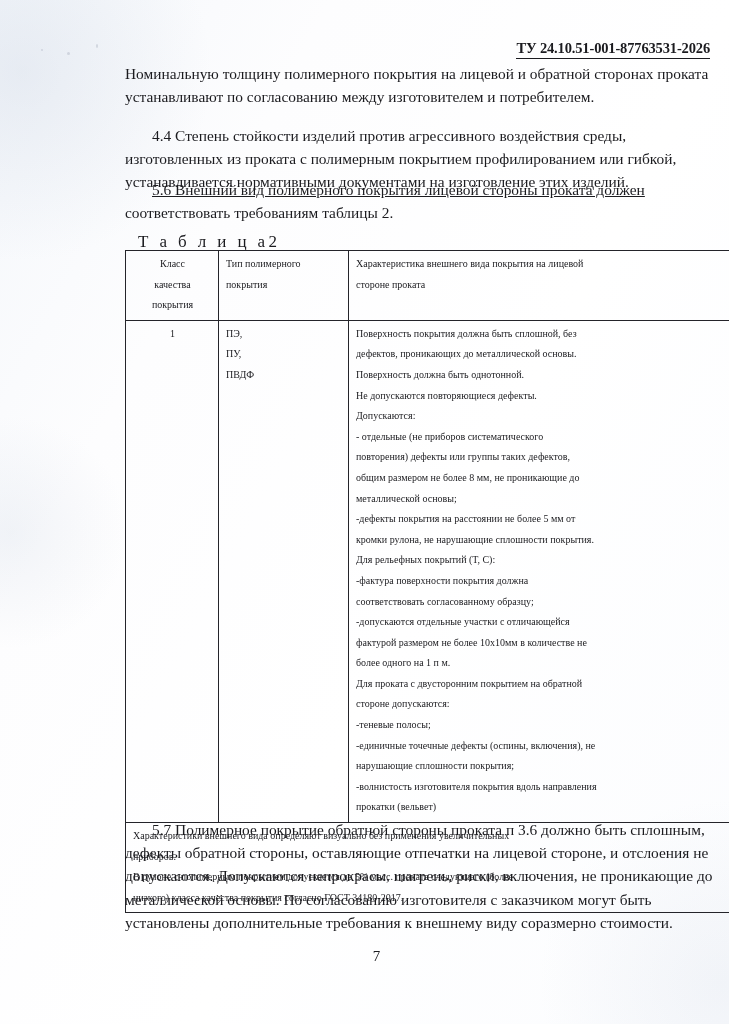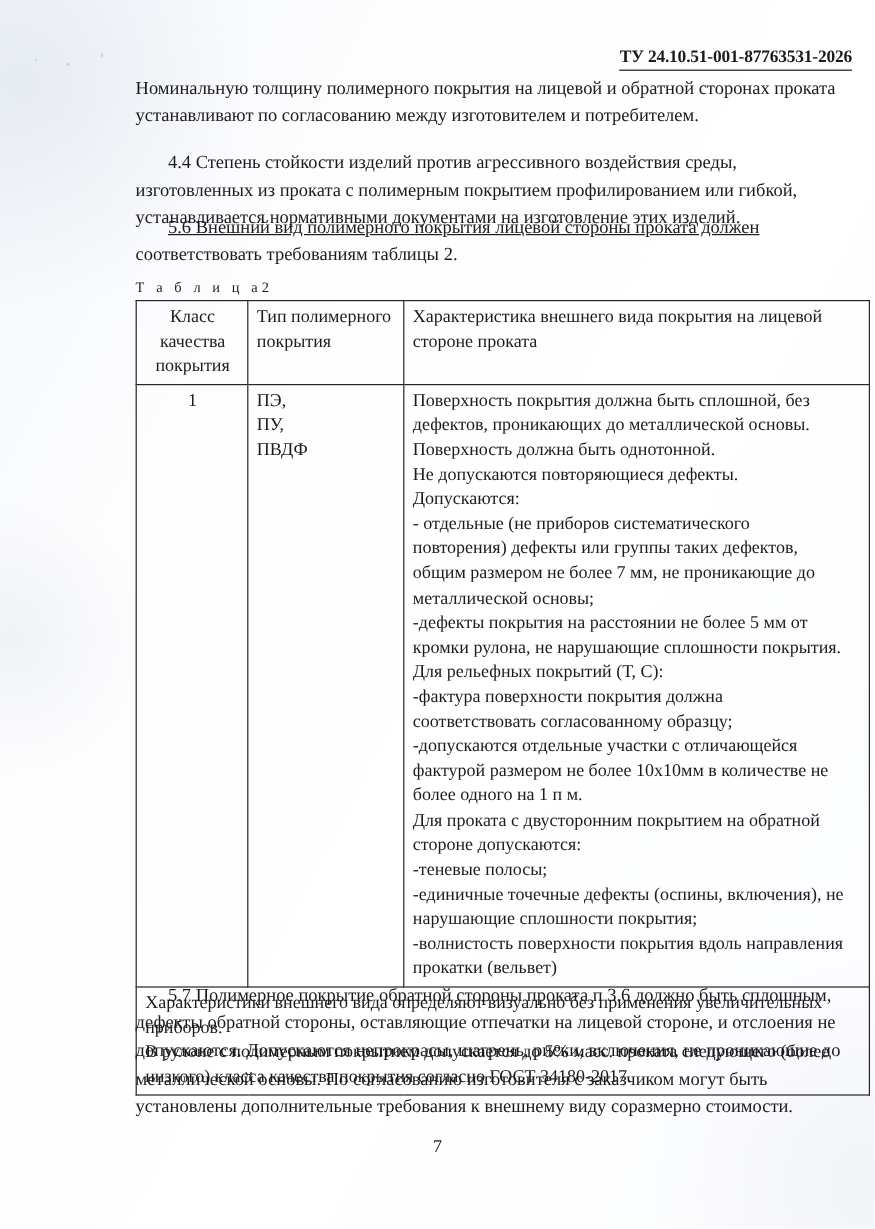--- a/index.html
+++ b/index.html
@@ -31,20 +31,21 @@
     pointer-events: none;
     background:
       radial-gradient(circle at 3% 7%, rgba(196,206,222,.30), rgba(255,255,255,0) 16%),
       radial-gradient(circle at 1.5% 52%, rgba(198,208,223,.22), rgba(255,255,255,0) 13%),
       radial-gradient(circle at 99% 96%, rgba(200,209,224,.20), rgba(255,255,255,0) 15%);
   }
 
   .content {
     position: absolute;
     inset: 0;
+    margin-left: 12px;
   }
 
   
   .doc-header {
     position: absolute;
     top: 41px;
     right: 19px;
     font-weight: bold;
     font-size: 14.5px;
     letter-spacing: -0.15px;
@@ -67,43 +68,43 @@
     margin: 0;
   }
 
   .block-a { top: 62px; }
   .block-b { top: 124px; }
   .block-c { top: 178px; }
 
   
   .table-caption {
     position: absolute;
-    left: 113px;
+    left: 126px;
     top: 232px;
-    font-size: 12px;
+    font-size: 17px;
     letter-spacing: 3.4px;
   }
   .table-caption .cap-num { letter-spacing: 0; }
 
   
   .tbl-wrap {
     position: absolute;
     left: 113px;
     top: 250px;
     width: 611px;
   }
   table.main-tbl {
     border-collapse: collapse;
     width: 100%;
     table-layout: fixed;
   }
   table.main-tbl td {
     border: 1.3px solid #24242a;
     vertical-align: top;
-    font-size: 15px;
+    font-size: 10px;
     line-height: 20.6px;
     padding: 3px 6px 4px 7px;
   }
   col.c1 { width: 93px; }
   col.c2 { width: 130px; }
   col.c3 { width: 388px; }
 
   .th-center { text-align: center; }
   .cell-class { text-align: center; padding-top: 4px; }
   .cell-type  { padding-left: 10px; padding-top: 4px; }
@@ -203,36 +204,36 @@
             <span class="ln">ПВДФ</span>
           </td>
           <td class="cell-desc">
             <span class="ln">Поверхность покрытия должна быть сплошной, без</span>
             <span class="ln">дефектов, проникающих до металлической основы.</span>
             <span class="ln">Поверхность должна быть однотонной.</span>
             <span class="ln">Не допускаются повторяющиеся дефекты.</span>
             <span class="ln">Допускаются:</span>
             <span class="ln">- отдельные (не приборов систематического</span>
             <span class="ln">повторения) дефекты или группы таких дефектов,</span>
-            <span class="ln">общим размером не более 7 мм, не проникающие до</span>
+            <span class="ln">общим размером не более 8 мм, не проникающие до</span>
             <span class="ln">металлической основы;</span>
             <span class="ln">-дефекты покрытия на расстоянии не более 5 мм от</span>
             <span class="ln">кромки рулона, не нарушающие сплошности покрытия.</span>
             <span class="ln">Для рельефных покрытий (Т, С):</span>
             <span class="ln">-фактура поверхности покрытия должна</span>
             <span class="ln">соответствовать согласованному образцу;</span>
             <span class="ln">-допускаются отдельные участки с отличающейся</span>
             <span class="ln">фактурой размером не более 10х10мм в количестве не</span>
             <span class="ln">более одного на 1 п м.</span>
             <span class="ln">Для проката с двусторонним покрытием на обратной</span>
             <span class="ln">стороне допускаются:</span>
             <span class="ln">-теневые полосы;</span>
             <span class="ln">-единичные точечные дефекты (оспины, включения), не</span>
             <span class="ln">нарушающие сплошности покрытия;</span>
-            <span class="ln">-волнистость поверхности покрытия вдоль направления</span>
+            <span class="ln">-волнистость изготовителя покрытия вдоль направления</span>
             <span class="ln">прокатки (вельвет)</span>
           </td>
         </tr>
         <tr>
           <td class="cell-note" colspan="3">
             <span class="ln">Характеристики внешнего вида определяют визуально без применения увеличительных</span>
             <span class="ln">приборов.</span>
             <span class="ln">В рулоне с полимерным покрытием допускается до 5% масс. проката следующего (более</span>
             <span class="ln">низкого) класса качества покрытия согласно ГОСТ 34180-2017.</span>
           </td>

